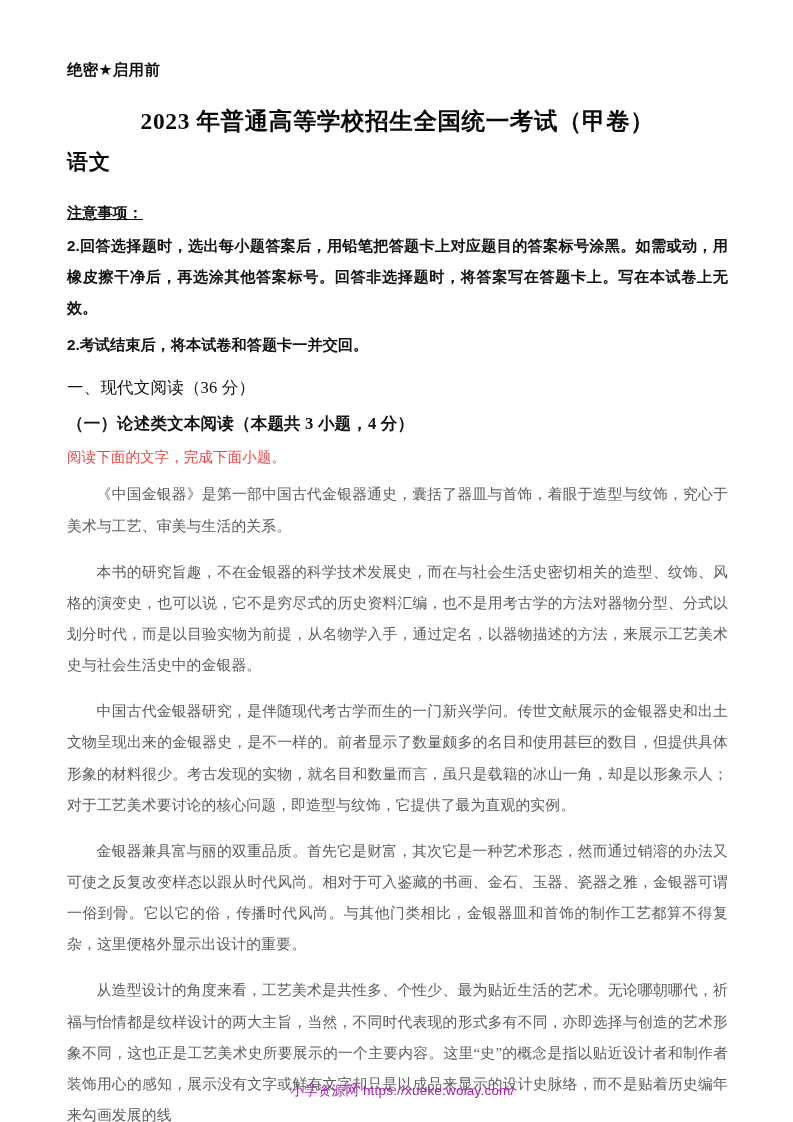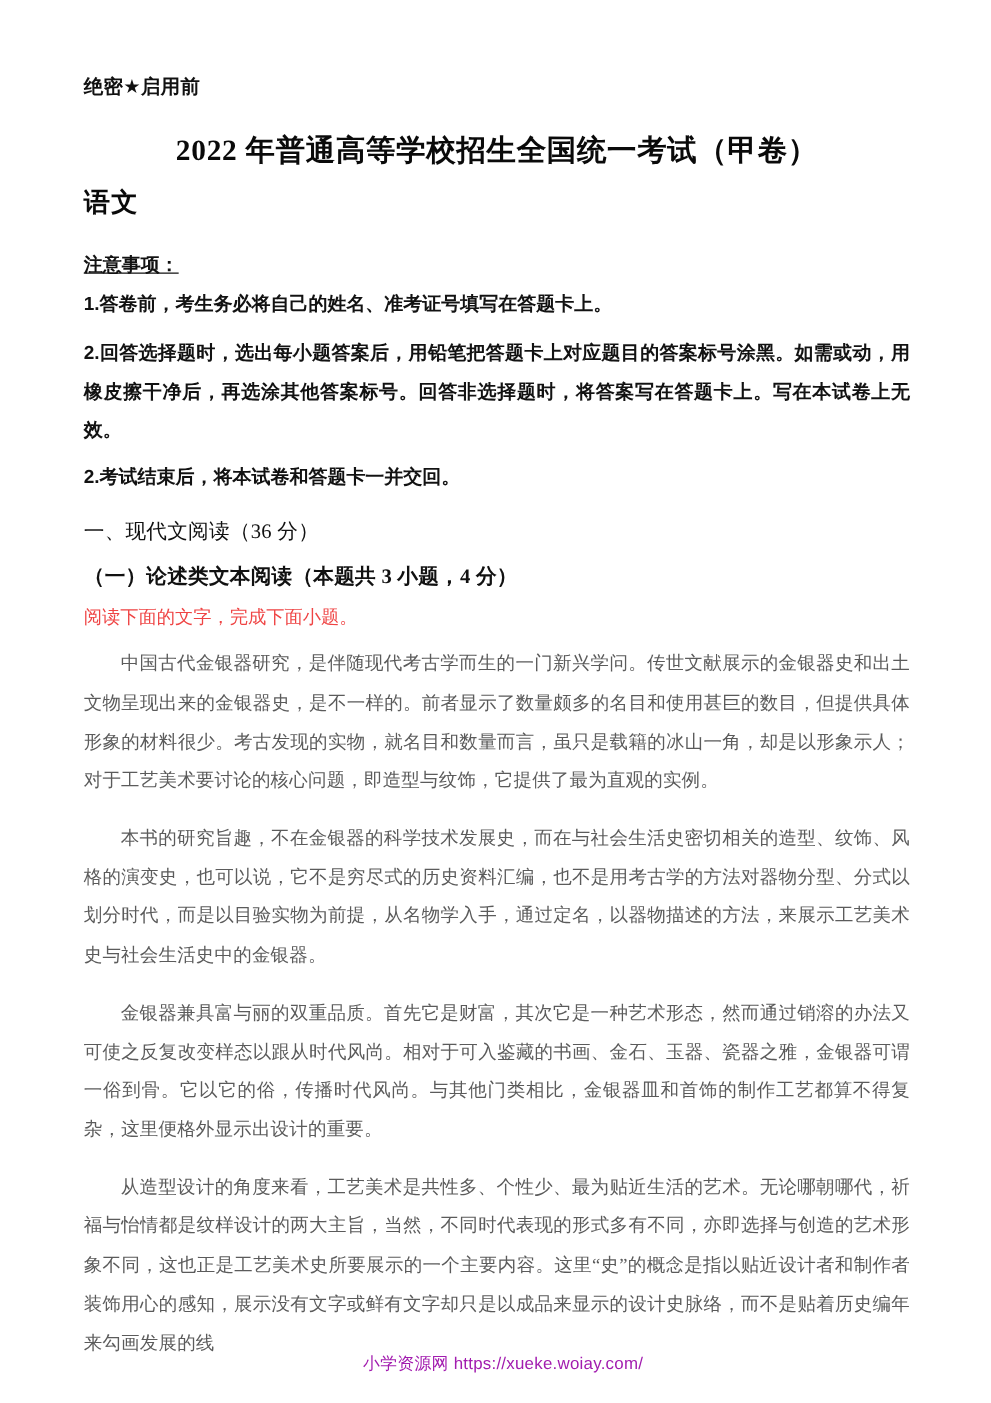--- a/index.html
+++ b/index.html
@@ -140,42 +140,42 @@
 </style>
 </head>
 <body>
 
 <div class="page">
 
   <div class="content">
 
     <div class="secrecy">绝密★启用前</div>
 
-    <div class="doc-title">2022 年普通高等学校招生全国统一考试（甲卷）</div>
+    <div class="doc-title">2023 年普通高等学校招生全国统一考试（甲卷）</div>
 
     <div class="doc-subject">语文</div>
 
     <div class="notice-heading">注意事项：</div>
 
-    <div class="notice-item tight">1.答卷前，考生务必将自己的姓名、准考证号填写在答题卡上。</div>
 
     <div class="notice-item">2.回答选择题时，选出每小题答案后，用铅笔把答题卡上对应题目的答案标号涂黑。如需或动，用橡皮擦干净后，再选涂其他答案标号。回答非选择题时，将答案写在答题卡上。写在本试卷上无效。</div>
 
     <div class="notice-item tight">2.考试结束后，将本试卷和答题卡一并交回。</div>
 
     <div class="section-heading">一、现代文阅读（36 分）</div>
 
     <div class="sub-heading">（一）论述类文本阅读（本题共 3 小题，4 分）</div>
 
     <div class="read-instruction">阅读下面的文字，完成下面小题。</div>
 
+    <p class="passage">《中国金银器》是第一部中国古代金银器通史，囊括了器皿与首饰，着眼于造型与纹饰，究心于美术与工艺、审美与生活的关系。</p>
+
+    <p class="passage">本书的研究旨趣，不在金银器的科学技术发展史，而在与社会生活史密切相关的造型、纹饰、风格的演变史，也可以说，它不是穷尽式的历史资料汇编，也不是用考古学的方法对器物分型、分式以划分时代，而是以目验实物为前提，从名物学入手，通过定名，以器物描述的方法，来展示工艺美术史与社会生活史中的金银器。</p>
 
     <p class="passage">中国古代金银器研究，是伴随现代考古学而生的一门新兴学问。传世文献展示的金银器史和出土文物呈现出来的金银器史，是不一样的。前者显示了数量颇多的名目和使用甚巨的数目，但提供具体形象的材料很少。考古发现的实物，就名目和数量而言，虽只是载籍的冰山一角，却是以形象示人；对于工艺美术要讨论的核心问题，即造型与纹饰，它提供了最为直观的实例。</p>
-
-    <p class="passage">本书的研究旨趣，不在金银器的科学技术发展史，而在与社会生活史密切相关的造型、纹饰、风格的演变史，也可以说，它不是穷尽式的历史资料汇编，也不是用考古学的方法对器物分型、分式以划分时代，而是以目验实物为前提，从名物学入手，通过定名，以器物描述的方法，来展示工艺美术史与社会生活史中的金银器。</p>
 
     <p class="passage">金银器兼具富与丽的双重品质。首先它是财富，其次它是一种艺术形态，然而通过销溶的办法又可使之反复改变样态以跟从时代风尚。相对于可入鉴藏的书画、金石、玉器、瓷器之雅，金银器可谓一俗到骨。它以它的俗，传播时代风尚。与其他门类相比，金银器皿和首饰的制作工艺都算不得复杂，这里便格外显示出设计的重要。</p>
 
     <p class="passage">从造型设计的角度来看，工艺美术是共性多、个性少、最为贴近生活的艺术。无论哪朝哪代，祈福与怡情都是纹样设计的两大主旨，当然，不同时代表现的形式多有不同，亦即选择与创造的艺术形象不同，这也正是工艺美术史所要展示的一个主要内容。这里“史”的概念是指以贴近设计者和制作者装饰用心的感知，展示没有文字或鲜有文字却只是以成品来显示的设计史脉络，而不是贴着历史编年来勾画发展的线</p>
 
   </div>
 
   <div class="watermark">小学资源网 https://xueke.woiay.com/</div>
 
 </div>

